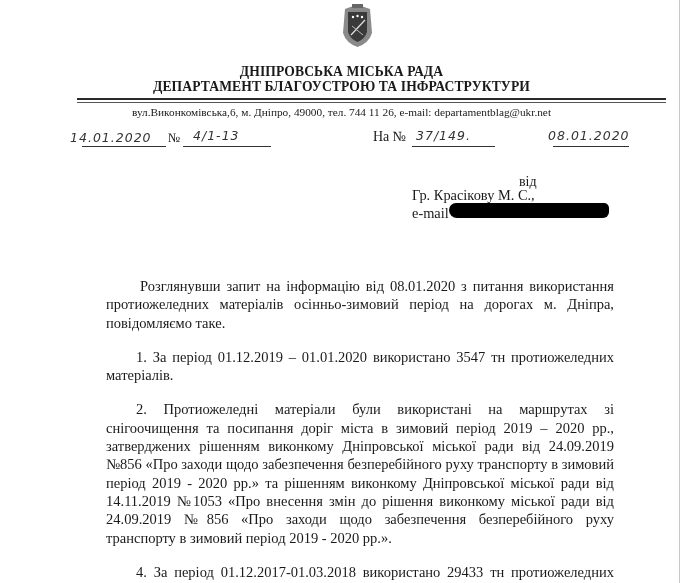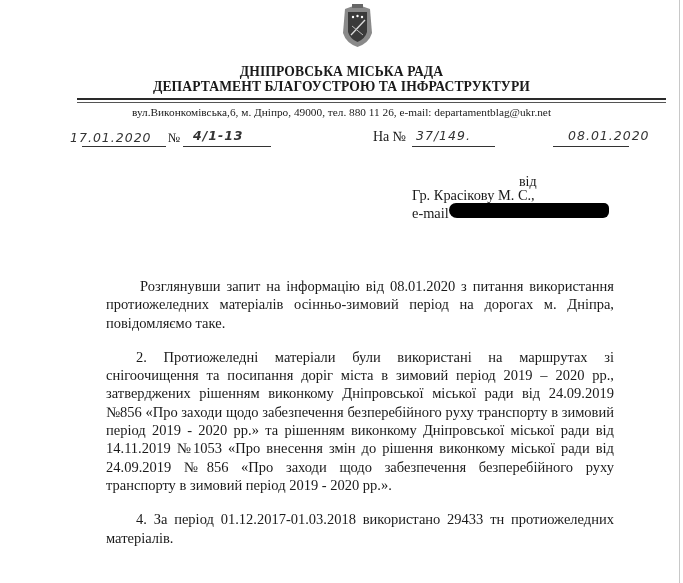--- a/index.html
+++ b/index.html
@@ -33,25 +33,25 @@
       position: absolute; top: 106px; left: 0; width: 683px; text-align: center;
       font-size: 11.3px;
     }
     .hand {
       font-family: "DejaVu Sans", sans-serif; font-style: italic; color: #333;
       font-size: 12.5px; letter-spacing: 1px;
     }
     .line-ul { position: absolute; height: 1px; background: #333; }
     .regdate { position: absolute; left: 70px; top: 130px; }
     .regno-label { position: absolute; left: 168px; top: 130px; font-size: 13px; }
-    .regno { position: absolute; left: 193px; top: 128px; font-weight: bold; }
+    .regno { position: absolute; left: 193px; top: 128px; }
     .reply-label { position: absolute; left: 373px; top: 129px; font-size: 14px; }
     .reply-no { position: absolute; left: 416px; top: 128px; font-style: italic; }
     .reply-vid { position: absolute; left: 519px; top: 129px; font-size: 14px; margin-top: 45px; }
-    .reply-date { position: absolute; left: 568px; top: 128px; }
+    .reply-date { position: absolute; left: 548px; top: 128px; }
     .recipient {
       position: absolute; left: 404px; top: 186px; font-size: 14.4px; line-height: 18px; margin-left: 8px;
     }
     .redact {
       position: absolute; left: 449px; top: 203px; width: 160px; height: 15px;
       background: #000; border-radius: 7px 5px 6px 8px;
     }
     .body-text {
       position: absolute; left: 90px; top: 261px; width: 540px;
       font-size: 14.5px; line-height: 18.3px; text-align: justify;
@@ -72,38 +72,39 @@
   <circle cx="21" cy="14" r="1.2" fill="#fff"></circle>
   <line x1="10" y1="32" x2="24" y2="17" stroke="#ddd" stroke-width="1.3"></line>
   <line x1="11" y1="23" x2="22" y2="32" stroke="#bbb" stroke-width="1"></line>
   <rect x="11" y="1" width="11" height="4" fill="#666"></rect>
 </svg>
 
 <div class="hdr hdr1">ДНІПРОВСЬКА  МІСЬКА  РАДА</div>
 <div class="hdr hdr2">ДЕПАРТАМЕНТ БЛАГОУСТРОЮ ТА ІНФРАСТРУКТУРИ</div>
 <div class="rule-thick"></div>
 <div class="rule-thin"></div>
-<div class="address">вул.Виконкомівська,6,  м. Дніпро,  49000, тел. 880 11 26, e-mail: departamentblag@ukr.net</div>
+<div class="address">вул.Виконкомівська,6,  м. Дніпро,  49000, тел. 744 11 26, e-mail: departamentblag@ukr.net</div>
 
-<span class="regdate hand">17.01.2020</span>
+<span class="regdate hand">14.01.2020</span>
 <div class="line-ul" style="left:82px;top:146px;width:84px;"></div>
 <span class="regno-label">№</span>
 <span class="regno hand">4/1-13</span>
 <div class="line-ul" style="left:183px;top:146px;width:88px;"></div>
 
 <span class="reply-label">На №</span>
 <span class="reply-no hand">37/149.</span>
 <div class="line-ul" style="left:412px;top:146px;width:83px;"></div>
 <span class="reply-vid">від</span>
 <span class="reply-date hand">08.01.2020</span>
 <div class="line-ul" style="left:553px;top:146px;width:76px;"></div>
 
 <div class="recipient">
   <div>Гр. Красікову М. С.,</div>
   <div>e-mail</div>
 </div>
 <div class="redact"></div>
 
 <div class="body-text">
   <p>Розглянувши запит на інформацію від 08.01.2020 з питання використання протиожеледних матеріалів осінньо-зимовий період на дорогах м. Дніпра, повідомляємо таке.</p>
+  <p class="item">1. За період 01.12.2019 – 01.01.2020 використано 3547 тн протиожеледних матеріалів.</p>
   <p class="item">2. Протиожеледні матеріали були використані на маршрутах зі снігоочищення та посипання доріг міста в зимовий період 2019 – 2020 рр., затверджених рішенням виконкому Дніпровської міської ради від 24.09.2019 №856 «Про заходи   щодо забезпечення безперебійного руху транспорту в зимовий період 2019 - 2020 рр.» та рішенням виконкому Дніпровської міської ради від 14.11.2019 №1053 «Про внесення змін до рішення виконкому міської ради від 24.09.2019 №856 «Про заходи   щодо забезпечення безперебійного руху транспорту в зимовий період 2019 - 2020 рр.».</p>
   <p class="item">4. За період 01.12.2017-01.03.2018 використано 29433 тн протиожеледних матеріалів.</p>
 </div>
 
 </body></html>

